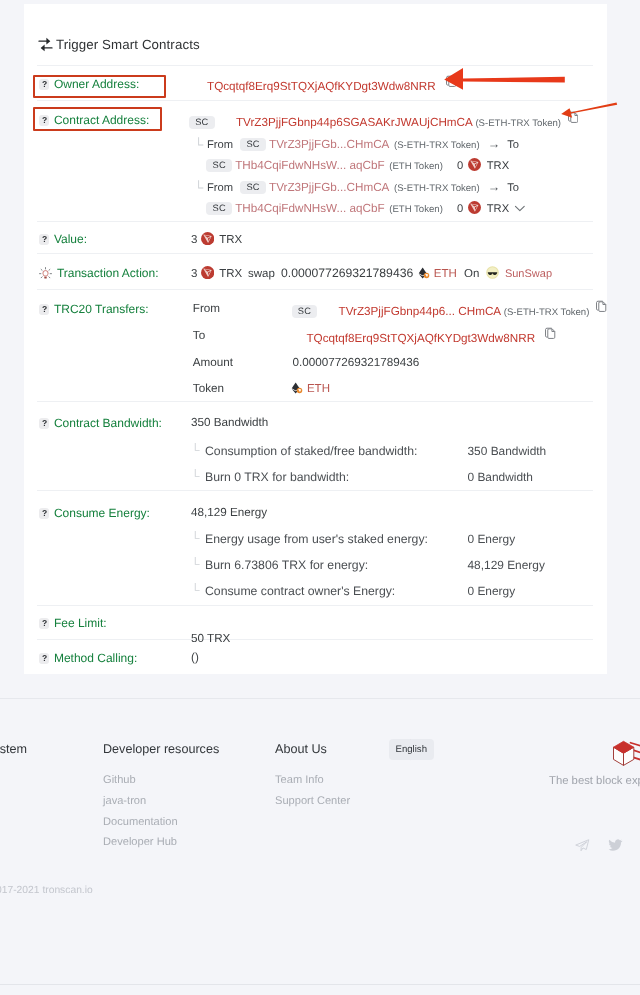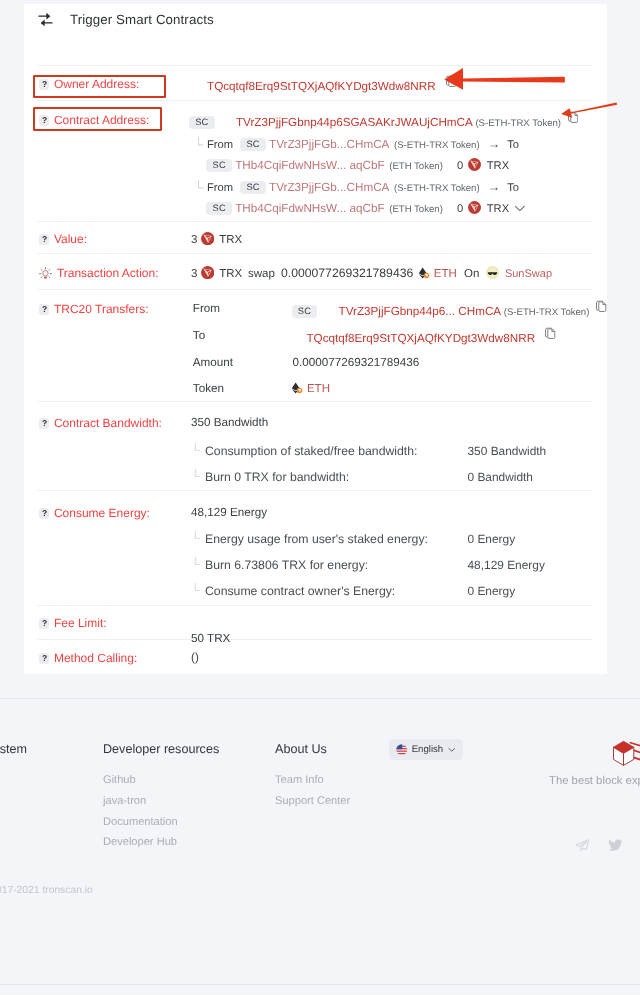--- a/index.html
+++ b/index.html
@@ -4,30 +4,30 @@
 <title>Trigger Smart Contracts</title>
 <style>
 *{box-sizing:border-box;margin:0;padding:0;}
 html,body{width:640px;height:995px;}
 body{background:#f4f5f9;font-family:"Liberation Sans",sans-serif;color:#333;
   -webkit-font-smoothing:antialiased;text-rendering:geometricPrecision;}
 .page{position:relative;width:640px;height:995px;overflow:hidden;background:#f4f5f9;}
 
 
 .card{position:absolute;left:24px;top:4px;width:583px;height:670px;background:#fff;}
-.hdr{position:absolute;left:14px;top:8px;display:flex;gap:17px;}
+.hdr{position:absolute;left:14px;top:33px;display:flex;gap:3px;}
 .hdr-ico{width:15px;height:15px;display:block;margin-top:-0.5px;}
 .hdr-title{font-size:13.3px;color:#2f3234;letter-spacing:.1px;}
 
 .divider{position:absolute;left:13px;width:556px;height:1px;background:#eef0f3;}
 .lab{display:flex;align-items:center;gap:4.5px;position:absolute;left:15.4px;}
 .qm{width:10px;height:11px;border-radius:3px;background:#ececee;color:#2e3134;
   font-size:8.5px;line-height:10.6px;text-align:center;font-weight:700;
   display:inline-block;flex:none;font-family:"Liberation Sans",sans-serif;letter-spacing:-0.3px;}
-.labtxt{font-size:12px;color:#ef4444;white-space:nowrap;}
+.labtxt{font-size:12px;color:#15803d;white-space:nowrap;}
 
 .val{position:absolute;left:165px;font-size:11.7px;color:#3c4043;white-space:nowrap;}
 .addr{color:#c2392f;margin-left:18px;}
 .addr2{color:#c0777b;font-size:11.7px;margin-left:0px;margin-right:1.5px;}
 .sc{display:inline-block;background:#ecedf0;color:#33373b;font-size:9.3px;
   font-weight:400;border-radius:4px;padding:2.5px 6.2px 2.6px;letter-spacing:.2px;
   position:relative;top:-1px;line-height:8px;}
 .note{font-size:9.6px;color:#62686d;}
 .cpy{display:inline-block;width:10.4px;height:13px;position:relative;top:-2px;margin-left:3.5px;}
 .cpy-wide{margin-left:7px;}
@@ -78,21 +78,21 @@
 .subk{position:absolute;left:14px;font-size:12.25px;color:#4a4e52;}
 .subv{position:absolute;left:276.5px;font-size:11.9px;color:#4a4e52;}
 
 
 .footer{position:absolute;left:0;top:698px;width:640px;height:297px;background:#f4f5f9;
   border-top:1px solid #e6e8ed;}
 .fcol{position:absolute;}
 .fcol-title{font-size:12.6px;color:#32363a;white-space:nowrap;margin-bottom:17px;line-height:15px;}
 .flink{font-size:11.1px;color:#a9adb4;margin-top:7.8px;white-space:nowrap;display:block;line-height:13px;}
 .lang{position:absolute;background:#e9ebf0;border-radius:4px;height:21px;
-  display:flex;align-items:center;gap:4.7px;padding:0 7.5px 0 6.5px;}
+  display:flex;align-items:center;gap:4.7px;padding:0 7.5px 0 6.5px;flex-direction:column;}
 .lang-txt{font-size:9.6px;color:#33373c;}
 .tagline{position:absolute;font-size:11.3px;color:#a0a4ac;white-space:nowrap;}
 .copyright{position:absolute;font-size:10.3px;color:#c3c6cd;white-space:nowrap;}
 
 .flag{width:11.5px;height:11.5px;display:block;}
 .lang-chev{width:7.5px;height:5.5px;display:block;}
 .flogo{position:absolute;width:44px;height:33px;}
 .social{position:absolute;width:14.5px;height:13px;}
 .botline{position:absolute;left:0;top:984px;width:640px;height:1px;background:#e3e5ea;}
 </style>

